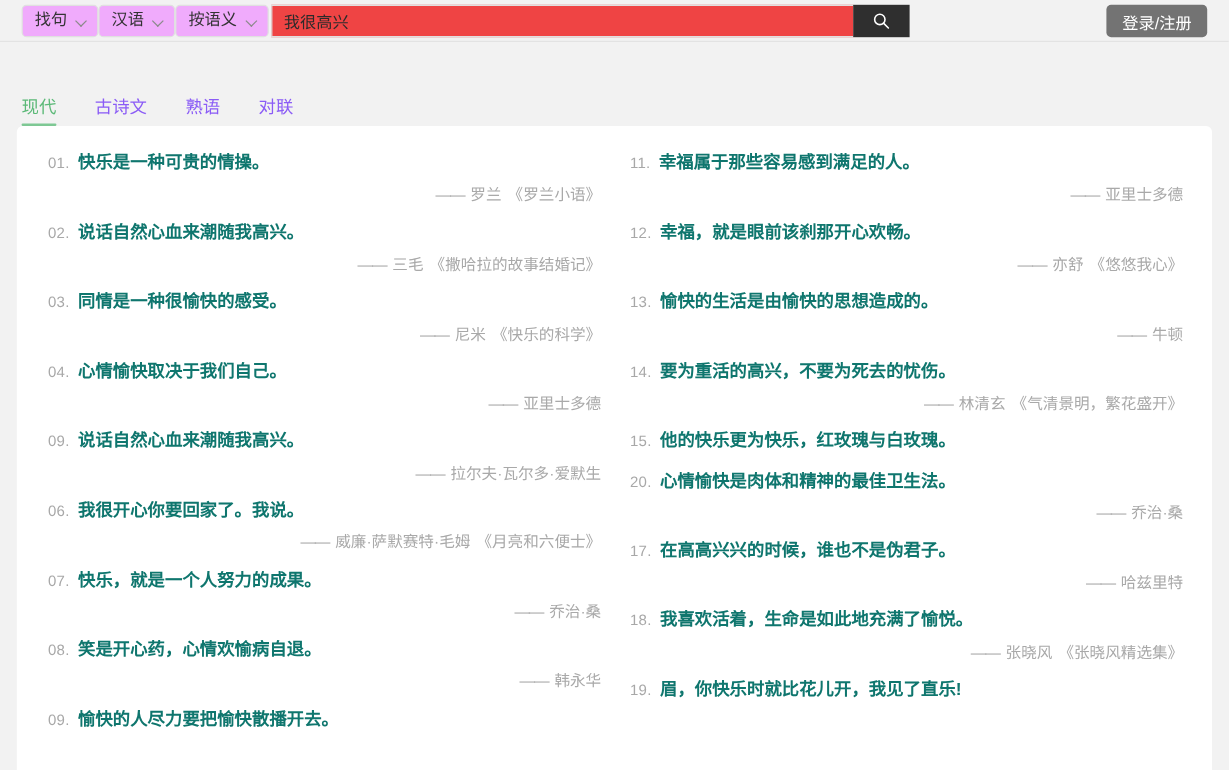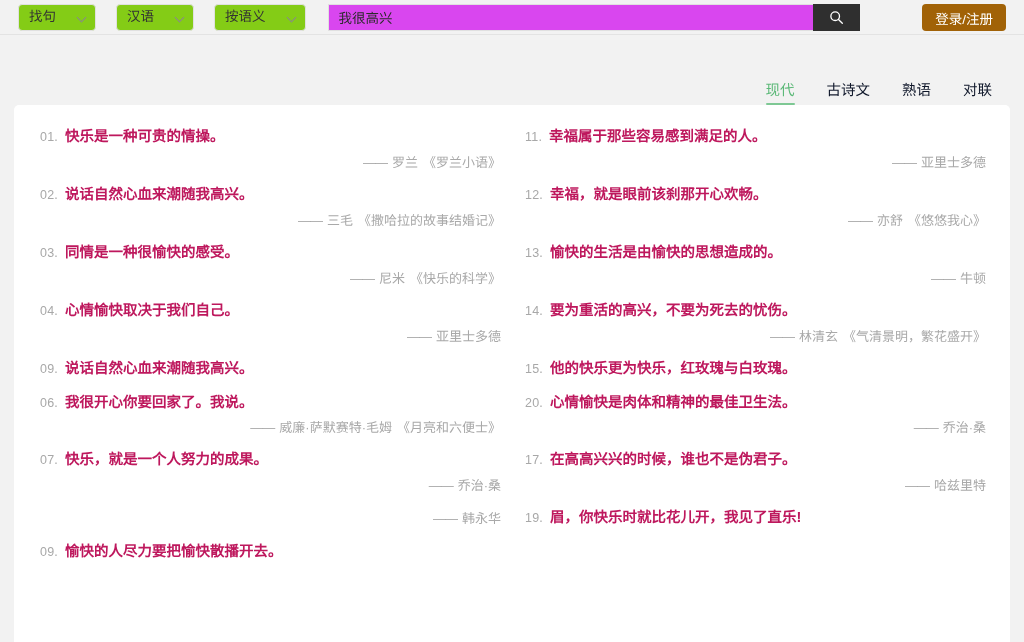--- a/index.html
+++ b/index.html
@@ -19,28 +19,28 @@
     height: 35px;
     background: #f2f2f2;
     display: flex;
     align-items: center;
     padding: 0 0 0 18px;
     border-bottom: 1px solid #e3e3e3;
   }
 
   .select-box {
     height: 27px;
-    background: #84cc16;
+    background: #f0abfc;
     border: 1px solid #e0e0e0;
     border-radius: 4px;
     display: flex;
     align-items: center;
-    gap: 22px;
+    gap: 8px;
     padding: 0 8px 0 10px;
-    margin-right: 20px;
+    margin-right: 0;
     font-size: 13.5px;
     color: #333333;
     cursor: pointer;
     white-space: nowrap;
   }
   .select-box .sel-label { line-height: 1; }
   .chev {
     width: 9px; height: 9px;
     position: relative;
     flex: 0 0 auto;
@@ -59,21 +59,21 @@
     display: flex;
     align-items: stretch;
     height: 27px;
     margin-left: 2px;
   }
   .search-input {
     width: 485px;
     height: 27px;
     border: 1px solid #e0e0e0;
     border-right: none;
-    background: #d946ef;
+    background: #ef4444;
     font-size: 13.5px;
     color: #2b2b2b;
     padding: 0 10px;
     outline: none;
     font-family: "Liberation Sans", "DejaVu Sans", sans-serif;
   }
   .search-input::placeholder { color: #b5b5b5; }
   .search-btn {
     width: 47px;
     height: 27px;
@@ -86,42 +86,41 @@
     padding: 0;
   }
   .search-btn svg { display: block; }
 
   .login-btn {
     position: absolute;
     right: 18px;
     top: 4px;
     height: 27px;
     padding: 0 13px;
-    background: #a16207;
+    background: #737373;
     color: #ffffff;
     border: none;
     border-radius: 4px;
     font-size: 13.5px;
     cursor: pointer;
     font-family: "Liberation Sans", "DejaVu Sans", sans-serif;
     white-space: nowrap;
   }
 
   
   .tabs-row {
     height: 70px;
     display: flex;
     align-items: flex-end;
     padding-left: 18px;
     background: #f2f2f2;
-    justify-content: flex-end;
   }
   .tab {
     font-size: 14.5px;
-    color: #0f172a;
+    color: #8b5cf6;
     margin-right: 32px;
     padding-bottom: 8px;
     position: relative;
     cursor: pointer;
     line-height: 1;
   }
   .tab.active { color: #5cb978; }
   .tab.active::after {
     content: "";
     position: absolute;
@@ -156,21 +155,21 @@
     padding: 3px 0 0 6px;
   }
   .q-num {
     font-size: 12.5px;
     color: #a8a8a8;
     flex: 0 0 auto;
     letter-spacing: 0.2px;
   }
   .q-text {
     font-size: 14.5px;
-    color: #be185d;
+    color: #0f766e;
     line-height: 1.5;
     font-weight: bold;
   }
   .q-attr {
     text-align: right;
     font-size: 13px;
     color: #a9a9a9;
     padding: 6px 4px 0 0;
     line-height: 1.4;
     white-space: nowrap;
@@ -247,36 +246,41 @@
           <span class="q-num">04.</span>
           <span class="q-text">心情愉快取决于我们自己。</span>
         </div>
         <div class="q-attr"><span class="dash">——</span><span>亚里士多德</span></div>
       </div>
       <div class="quote-item">
         <div class="quote-line">
           <span class="q-num">09.</span>
           <span class="q-text">说话自然心血来潮随我高兴。</span>
         </div>
+        <div class="q-attr"><span class="dash">——</span><span>拉尔夫·瓦尔多·爱默生</span></div>
       </div>
       <div class="quote-item">
         <div class="quote-line">
           <span class="q-num">06.</span>
           <span class="q-text">我很开心你要回家了。我说。</span>
         </div>
         <div class="q-attr"><span class="dash">——</span><span>威廉·萨默赛特·毛姆</span><span class="work">《月亮和六便士》</span></div>
       </div>
       <div class="quote-item">
         <div class="quote-line">
           <span class="q-num">07.</span>
           <span class="q-text">快乐，就是一个人努力的成果。</span>
         </div>
         <div class="q-attr"><span class="dash">——</span><span>乔治·桑</span></div>
       </div>
       <div class="quote-item">
+        <div class="quote-line">
+          <span class="q-num">08.</span>
+          <span class="q-text">笑是开心药，心情欢愉病自退。</span>
+        </div>
         <div class="q-attr"><span class="dash">——</span><span>韩永华</span></div>
       </div>
       <div class="quote-item">
         <div class="quote-line">
           <span class="q-num">09.</span>
           <span class="q-text">愉快的人尽力要把愉快散播开去。</span>
         </div>
       </div>
     </div>
   <div class="col" id="col-right">
@@ -323,18 +327,25 @@
       </div>
       <div class="quote-item">
         <div class="quote-line">
           <span class="q-num">17.</span>
           <span class="q-text">在高高兴兴的时候，谁也不是伪君子。</span>
         </div>
         <div class="q-attr"><span class="dash">——</span><span>哈兹里特</span></div>
       </div>
       <div class="quote-item">
         <div class="quote-line">
+          <span class="q-num">18.</span>
+          <span class="q-text">我喜欢活着，生命是如此地充满了愉悦。</span>
+        </div>
+        <div class="q-attr"><span class="dash">——</span><span>张晓风</span><span class="work">《张晓风精选集》</span></div>
+      </div>
+      <div class="quote-item">
+        <div class="quote-line">
           <span class="q-num">19.</span>
           <span class="q-text">眉，你快乐时就比花儿开，我见了直乐!</span>
         </div>
       </div>
     </div>
 </div>
 
 </body></html>

